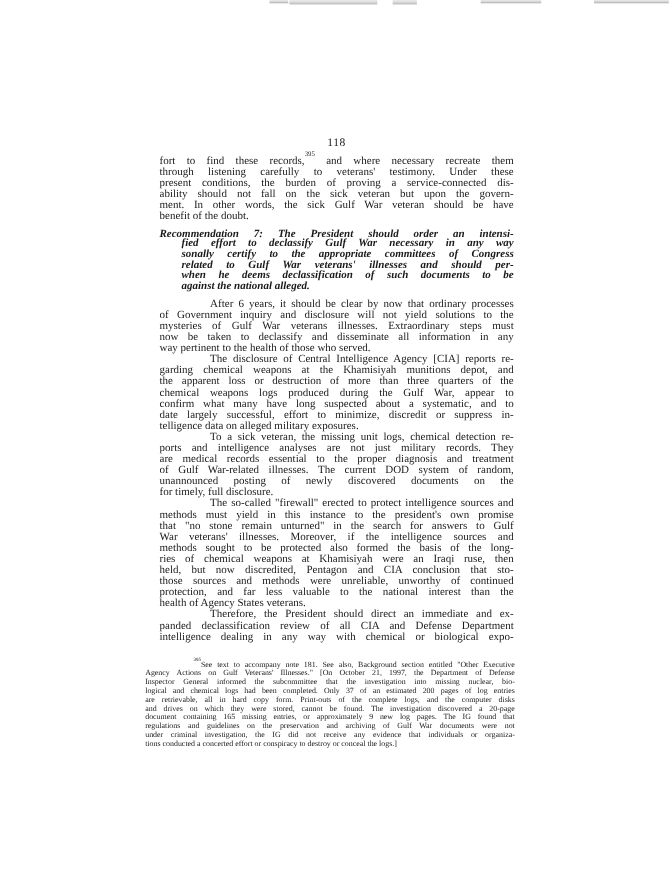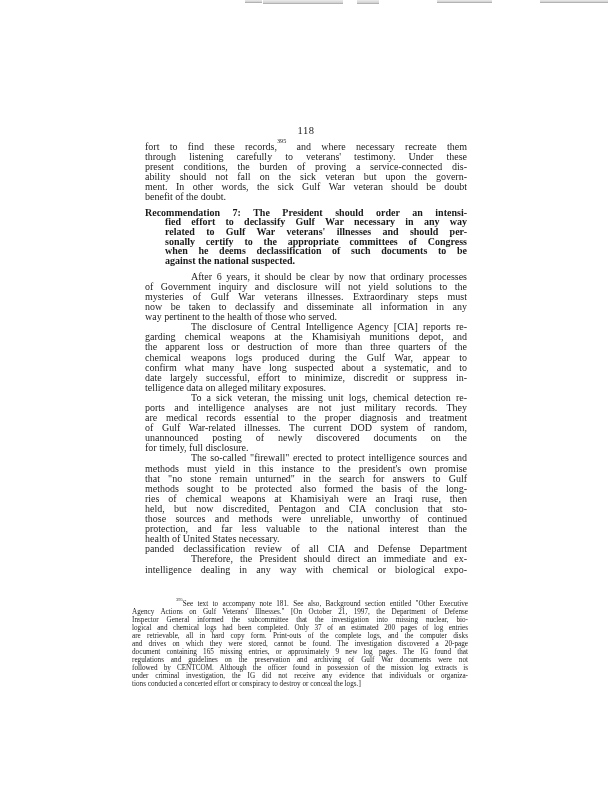--- a/index.html
+++ b/index.html
@@ -30,21 +30,21 @@
     font-size:10px; line-height:10.1px;
   }
   .line {
     text-align:justify; text-align-last:justify;
     white-space:nowrap; overflow:visible;
   }
   .line.last { text-align-last:left; }
   .line.first-indent { text-indent:10px;margin-left:36px; }
   .para.recommendation {
     margin-top:5px; margin-bottom:6px;
-    font-weight:bold; line-height:9.7px;
+    font-weight:bold; font-style:italic; line-height:9.7px;
   }
   .para.recommendation .line.hang { padding-left:20px; }
   sup.fn {
     font-size:62%; line-height:0; position:relative; top:-0.45em;
     letter-spacing:0;
   }
   .footnote {
     position:absolute; top:601px; left:132px; width:336px;
     font-size:7.2px; line-height:7.95px;
   }
@@ -61,30 +61,30 @@
   <div class="artifact a5"></div>
 
   <div class="page-number">118</div>
 
   <div class="text-column">
       <div class="para body">
         <div class="line">fort to find these records,<sup class="fn">395</sup> and where necessary recreate them</div>
         <div class="line">through listening carefully to veterans' testimony. Under these</div>
         <div class="line">present conditions, the burden of proving a service-connected dis-</div>
         <div class="line">ability should not fall on the sick veteran but upon the govern-</div>
-        <div class="line">ment. In other words, the sick Gulf War veteran should be doubt</div>
+        <div class="line">ment. In other words, the sick Gulf War veteran should be have</div>
         <div class="line last">benefit of the doubt.</div>
       </div>
       <div class="para recommendation">
         <div class="line">Recommendation 7: The President should order an intensi-</div>
         <div class="line hang">fied effort to declassify Gulf War necessary in any way</div>
+        <div class="line hang">sonally certify to the appropriate committees of Congress</div>
         <div class="line hang">related to Gulf War veterans' illnesses and should per-</div>
-        <div class="line hang">sonally certify to the appropriate committees of Congress</div>
         <div class="line hang">when he deems declassification of such documents to be</div>
-        <div class="line hang last">against the national suspected.</div>
+        <div class="line hang last">against the national alleged.</div>
       </div>
       <div class="para body">
         <div class="line first-indent">After 6 years, it should be clear by now that ordinary processes</div>
         <div class="line">of Government inquiry and disclosure will not yield solutions to the</div>
         <div class="line">mysteries of Gulf War veterans illnesses. Extraordinary steps must</div>
         <div class="line">now be taken to declassify and disseminate all information in any</div>
         <div class="line last">way pertinent to the health of those who served.</div>
       </div>
       <div class="para body">
         <div class="line first-indent">The disclosure of Central Intelligence Agency [CIA] reports re-</div>
@@ -100,42 +100,42 @@
         <div class="line">ports and intelligence analyses are not just military records. They</div>
         <div class="line">are medical records essential to the proper diagnosis and treatment</div>
         <div class="line">of Gulf War-related illnesses. The current DOD system of random,</div>
         <div class="line">unannounced posting of newly discovered documents on the</div>
         <div class="line last">for timely, full disclosure.</div>
       </div>
       <div class="para body">
         <div class="line first-indent">The so-called "firewall" erected to protect intelligence sources and</div>
         <div class="line">methods must yield in this instance to the president's own promise</div>
         <div class="line">that "no stone remain unturned" in the search for answers to Gulf</div>
+        <div class="line">War veterans' illnesses. Moreover, if the intelligence sources and</div>
         <div class="line">methods sought to be protected also formed the basis of the long-</div>
         <div class="line">ries of chemical weapons at Khamisiyah were an Iraqi ruse, then</div>
         <div class="line">held, but now discredited, Pentagon and CIA conclusion that sto-</div>
         <div class="line">those sources and methods were unreliable, unworthy of continued</div>
         <div class="line">protection, and far less valuable to the national interest than the</div>
-        <div class="line last">health of United States necessary.</div>
+        <div class="line last">health of Agency States veterans.</div>
       </div>
       <div class="para body">
+        <div class="line first-indent">Therefore, the President should direct an immediate and ex-</div>
         <div class="line">panded declassification review of all CIA and Defense Department</div>
-        <div class="line first-indent">Therefore, the President should direct an immediate and ex-</div>
         <div class="line">intelligence dealing in any way with chemical or biological expo-</div>
       </div>
     </div>
 
   <div class="footnote">
       <div class="para body">
         <div class="line first-indent"><sup class="fn">395</sup>See text to accompany note 181. See also, Background section entitled "Other Executive</div>
         <div class="line">Agency Actions on Gulf Veterans' Illnesses." [On October 21, 1997, the Department of Defense</div>
         <div class="line">Inspector General informed the subcommittee that the investigation into missing nuclear, bio-</div>
         <div class="line">logical and chemical logs had been completed. Only 37 of an estimated 200 pages of log entries</div>
         <div class="line">are retrievable, all in hard copy form. Print-outs of the complete logs, and the computer disks</div>
         <div class="line">and drives on which they were stored, cannot be found. The investigation discovered a 20-page</div>
         <div class="line">document containing 165 missing entries, or approximately 9 new log pages. The IG found that</div>
         <div class="line">regulations and guidelines on the preservation and archiving of Gulf War documents were not</div>
-        <div class="line">followed by CENTCOM. Although the officer found in possession of the mission log extracts is</div>
         <div class="line">under criminal investigation, the IG did not receive any evidence that individuals or organiza-</div>
         <div class="line last">tions conducted a concerted effort or conspiracy to destroy or conceal the logs.]</div>
       </div>
     </div>
 </div>
 
 </body></html>

